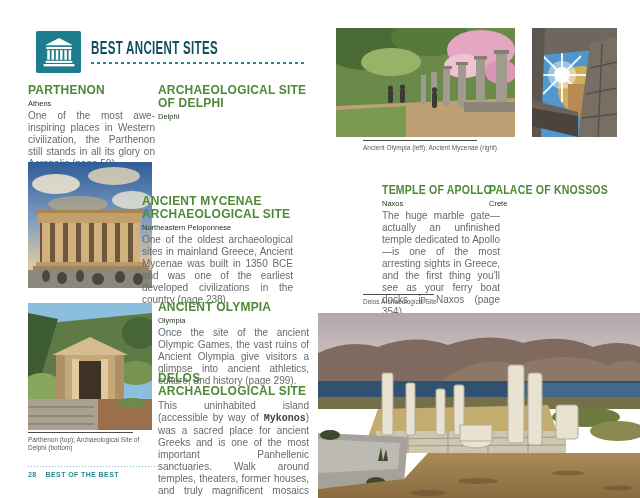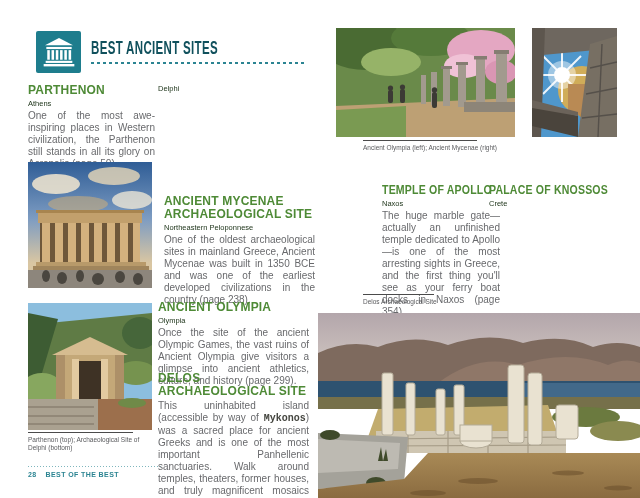--- a/index.html
+++ b/index.html
@@ -151,24 +151,25 @@
   </div>
 
   <div class="footer">
     <div class="footer-dots"></div>
     <div class="footer-text">
       <span class="pagenum">28</span><span>BEST OF THE BEST</span>
     </div>
   </div>
 
   <div class="section" style="left:158px; top:68px; width:151px;">
+    <h2>ARCHAEOLOGICAL SITE OF DELPHI</h2>
     <h3>Delphi</h3>
   </div>
 
-  <div class="section" style="left:164px; top:179px; width:151px;">
+  <div class="section" style="left:142px; top:179px; width:151px;">
     <h2>ANCIENT MYCENAE ARCHAEOLOGICAL SITE</h2>
     <h3>Northeastern Peloponnese</h3>
     <p>One of the oldest archaeological sites in mainland Greece, Ancient Mycenae was built in 1350 BCE and was one of the earliest developed civilizations in the country (page 238).</p>
   </div>
 
   <div class="section" style="left:158px; top:285px; width:151px;">
     <h2>ANCIENT OLYMPIA</h2>
     <h3>Olympia</h3>
     <p>Once the site of the ancient Olympic Games, the vast ruins of Ancient Olympia give visitors a glimpse into ancient athletics, culture, and history (page 299).</p>
   </div>

